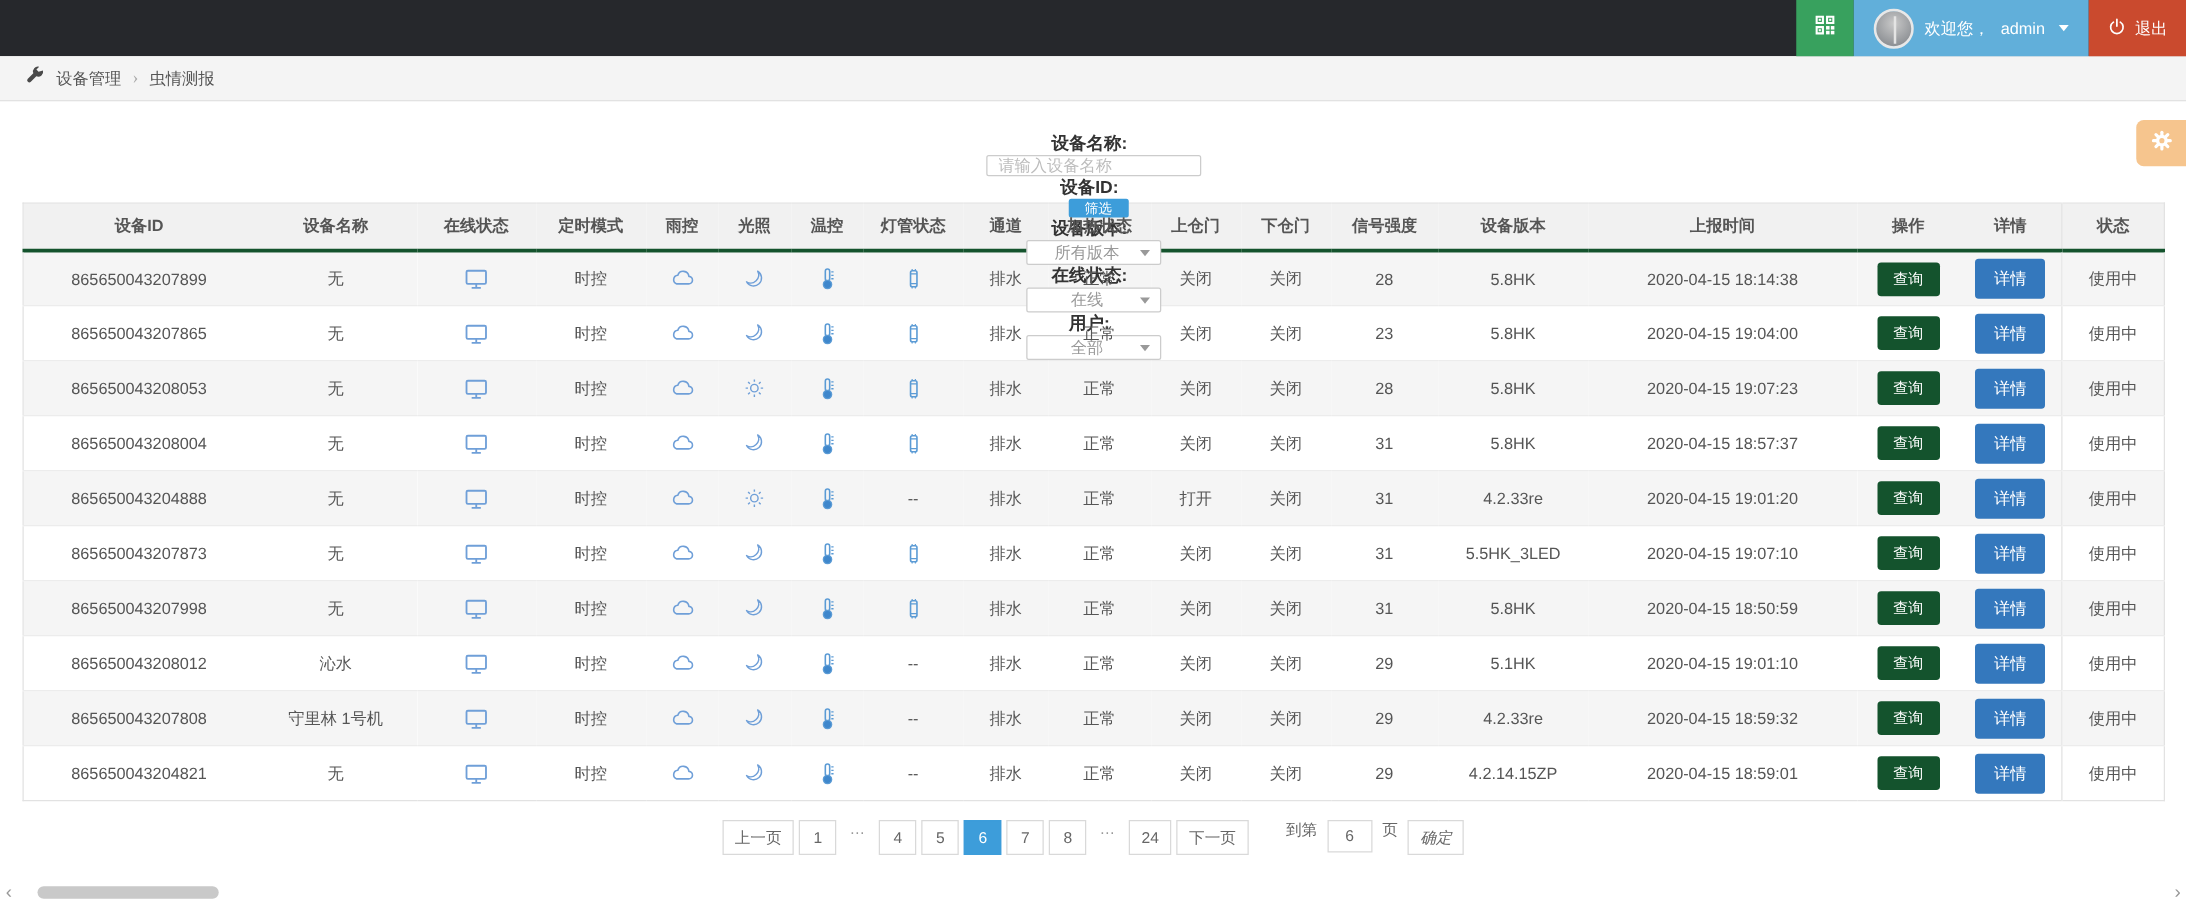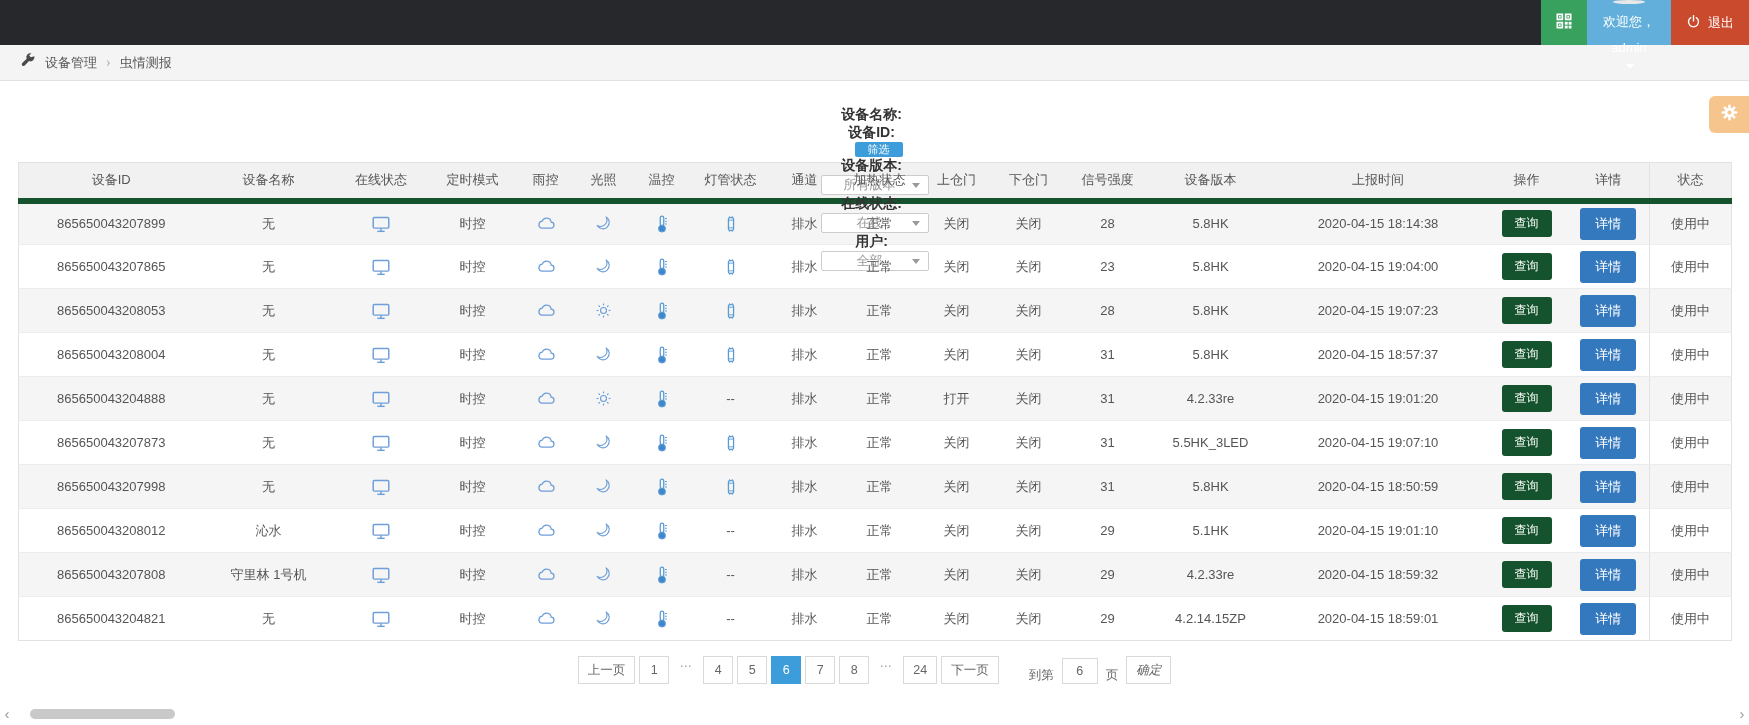--- a/index.html
+++ b/index.html
@@ -7,21 +7,21 @@
   body {
     font-family: "Liberation Sans", "DejaVu Sans", sans-serif;
     background:#fff; color:#555; overflow:hidden;
   }
   .screen { position:relative; width:1749px; height:725px; background:#fff; }
 
   
   .topbar { height:45px; background:#26282c; display:flex; align-items:stretch; }
   .topbar .spacer { flex:1; }
   .qr-btn { width:46px; background:#38a15e; display:flex; align-items:center; justify-content:center; cursor:pointer; }
-  .user-area { background:#61afda; display:flex; align-items:center; gap:9px; padding:0 16px; color:#fff; font-size:13px; cursor:pointer;flex-direction:column; }
+  .user-area { background:#61afda; display:flex; align-items:center; gap:9px; padding:0 16px; color:#fff; font-size:13px; cursor:pointer; }
   .avatar { width:32px; height:32px; border-radius:50%; border:2px solid #e8e8e8;
     background: radial-gradient(circle at 50% 35%, #c9c9c9, #8f9296 75%); position:relative; overflow:hidden; }
   .avatar::after { content:""; position:absolute; left:14px; top:4px; width:2px; height:22px; background:#e4e4e4; }
   .caret { width:0; height:0; border-left:4px solid transparent; border-right:4px solid transparent; border-top:5px solid #fff; margin-left:2px; }
   .logout-btn { background:#ca4a2e; display:flex; align-items:center; gap:7px; padding:0 15px; color:#fff; font-size:13px; cursor:pointer; }
 
   
   .breadcrumb { height:36px; background:#f4f4f4; border-bottom:1px solid #e2e2e2; display:flex; align-items:center; gap:9px; padding:0 19px; font-size:13px; color:#555;font-family:Liberation Serif, serif; }
   .breadcrumb .sep { color:#aaa; font-size:14px; }
 
@@ -35,35 +35,35 @@
   .select { height:30px; width:108px; border:1px solid #ccc; border-radius:2px; background:#fff; display:flex; align-items:center; padding:0 8px; font-size:13px; color:#999; cursor:pointer; }
   .select .sel-text { flex:1; text-align:center; }
   .select .caret { border-top-color:#999; }
 
   
   .gear-fab { position:absolute; right:0; top:96px; width:40px; height:37px; background:#f6c58e; border-radius:6px 0 0 6px; display:flex; align-items:center; justify-content:center; cursor:pointer; }
 
   
   .tbl-wrap { margin:24px 18px 0 18px; }
   table { width:1713px; border-collapse:collapse; table-layout:fixed; border:1px solid #e2e2e2; }
-  th { height:38px; background:#f1f1f1; color:#555; font-weight:normal; font-size:13px; border-bottom:6px solid #14532d; text-align:center; }
+  th { height:38px; background:#f1f1f1; color:#555; font-weight:bold; font-size:13px; border-bottom:3px solid #14532d; text-align:center; }
   td { height:44px; text-align:center; font-size:13px; color:#555; border-bottom:1px solid #ececec; overflow:hidden; white-space:nowrap; }
   tbody tr:nth-child(odd) td { background:#f5f5f5; }
   tbody tr:last-child td { border-bottom:none; }
   th.col-status, td.col-status { border-left:1px solid #e2e2e2; }
   .icon-cell svg { vertical-align:middle; }
   .btn-query { background:#14532d; color:#fff; border:none; border-radius:3px; font-size:12px; padding:5px 13px; cursor:pointer; font-family:inherit; }
   .btn-detail { background:#3478bd; color:#fff; border:none; border-radius:3px; font-size:13px; padding:7px 15px; cursor:pointer; font-family:inherit; }
 
   
   .pagination { display:flex; align-items:center; justify-content:center; margin-top:15px; gap:4px; font-size:12.5px; color:#666; }
   .page-btn { min-width:30px; height:28px; border:1px solid #d9d9d9; background:#fff; color:#666; font-size:12.5px; display:inline-flex; align-items:center; justify-content:center; padding:0 9px; cursor:pointer; font-family:inherit; }
   .page-btn.active { background:#3d9dda; border-color:#3d9dda; color:#fff; }
   .page-ellipsis { min-width:26px; text-align:center; color:#999; letter-spacing:1px; }
-  .goto { display:flex; align-items:flex-end; gap:8px; margin-left:26px; }
+  .goto { display:flex; align-items:flex-start; gap:8px; margin-left:26px; }
   .goto input { width:36px; height:26px; border:1px solid #d9d9d9; text-align:center; font-size:12.5px; color:#666; outline:none; font-family:inherit; }
   .goto .confirm { font-style:italic; }
 
   
   .hscroll { position:absolute; left:0; right:0; bottom:2px; height:18px; display:flex; align-items:center; }
   .hs-arrow { width:14px; text-align:center; color:#999; font-size:15px; line-height:18px; cursor:pointer; user-select:none; }
   .hs-track { flex:1; height:12px; position:relative; }
   .hs-thumb { position:absolute; left:16px; top:1px; width:145px; height:10px; background:#c9c9c9; border-radius:6px; cursor:grab; }
 </style>
 </head>
@@ -112,20 +112,21 @@
         <path d="M21.7,6.1 a5.6,5.6 0 0 1 -7.5,6.7 L8,19 a2.4,2.4 0 0 1 -3.4,-3.4 l6.2,-6.2 a5.6,5.6 0 0 1 6.7,-7.5 l-3.2,3.2 2.4,2.4 z" fill="#4a4a4a"></path>
       </svg>
     </span>
     <span>设备管理</span>
     <span class="sep">›</span>
     <span>虫情测报</span>
   </div>
 
   <div class="filter-bar">
     <label>设备名称:</label>
+    <input type="text" placeholder="请输入设备名称" style="">
     <span class="gap-lg"></span>
     <label>设备ID:</label>
     <button class="filter-btn">筛选</button>
     <span class="gap-sm"></span>
     <label>设备版本:</label>
     <div class="select">
       <span class="sel-text">所有版本</span>
       <span class="caret"></span>
     </div>
     <span class="gap-sm"></span>

